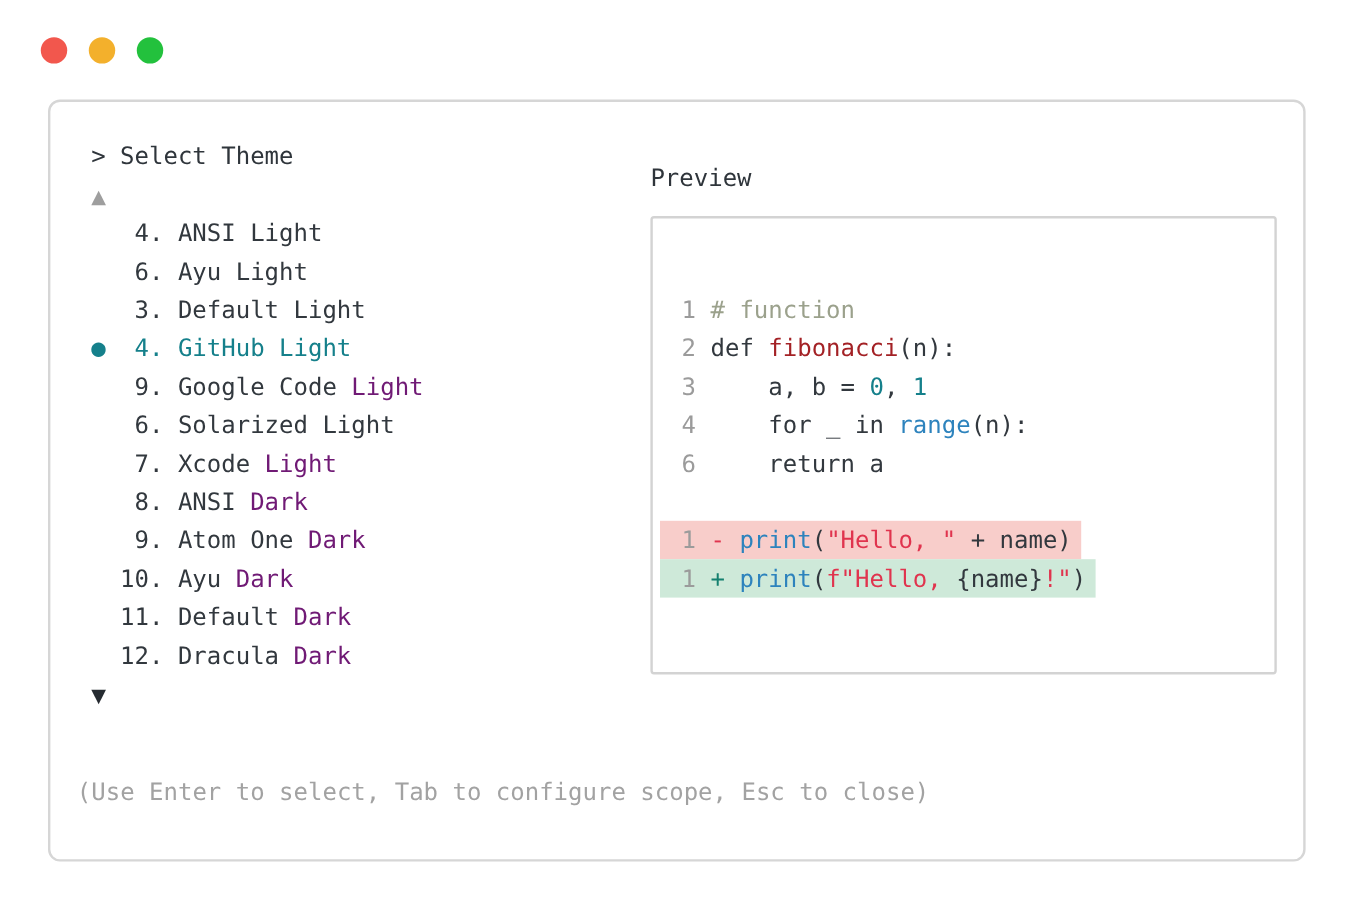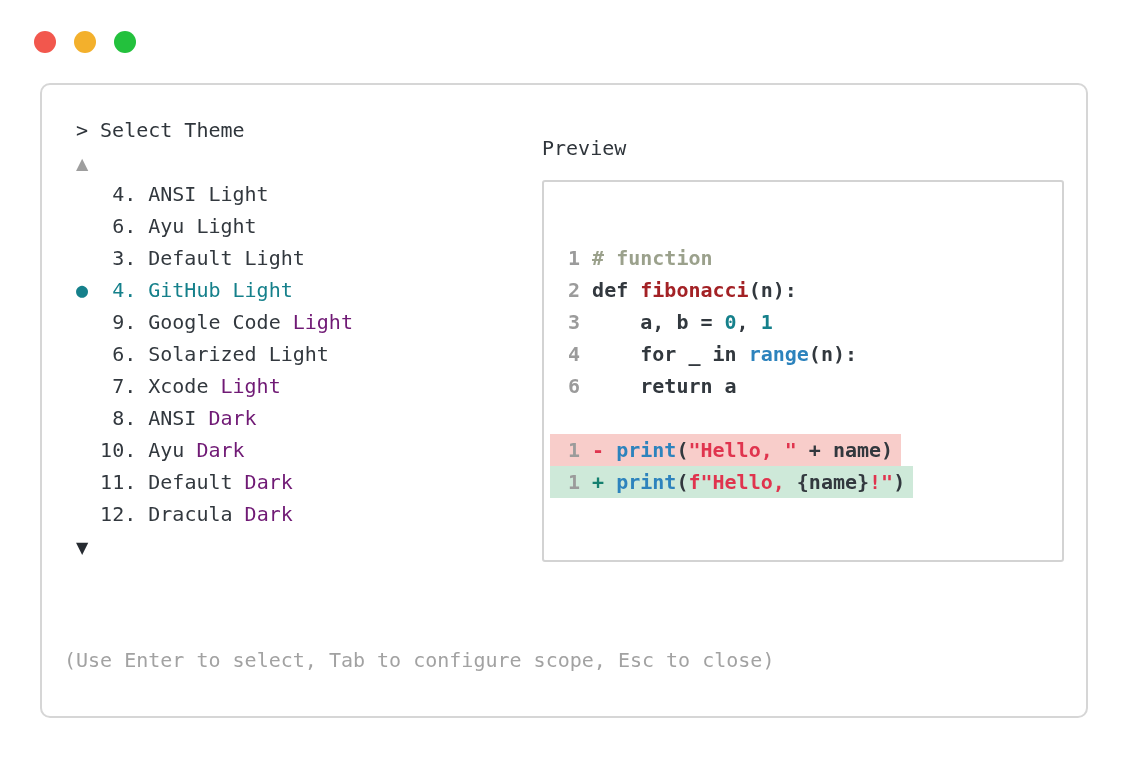--- a/index.html
+++ b/index.html
@@ -26,21 +26,21 @@
   #theme-list .trow { white-space:pre; height:32px; color:#32383e; cursor:default; }
   #theme-list .trow.selected { color:#15808b; }
   #theme-list .muted { color:#701a75; }
 
   .preview-label { position:absolute; left:500px; top:47px; font-size:20px; line-height:32px; color:#2f353b; white-space:pre; }
   .preview-box {
     position:absolute; left:500px; top:95px; width:522px; height:382px;
     border:2px solid #d3d3d3; border-radius:3px; background:#ffffff;
     padding:60px 0 0 24px; overflow:hidden;
   }
-  .code-line { white-space:pre; min-height:32px; font-size:20px; line-height:32px;font-weight:bold; }
+  .code-line { white-space:pre; min-height:32px; font-size:20px; line-height:32px; }
   .code-line.diff-removed, .code-line.diff-added {
     width:max-content; margin-left:-18px; padding-left:18px; padding-right:8px;
   }
   .diff-removed { background:#f8cdca; }
   .diff-added { background:#cee9d9; }
 
   .tok-ln      { color:#9b9b9b; }
   .tok-plain   { color:#32383e; }
   .tok-comment { color:#9ba18c; }
   .tok-funcdef { color:#a32125; }
@@ -68,20 +68,21 @@
     <div class="row arrow-up"><span class="arrow-glyph">▲</span></div>
     <div id="theme-list">
         <div class="trow"><span class="lead">   </span><span>4. ANSI Light</span><span class="muted"></span></div>
         <div class="trow"><span class="lead">   </span><span>6. Ayu Light</span><span class="muted"></span></div>
         <div class="trow"><span class="lead">   </span><span>3. Default Light</span><span class="muted"></span></div>
         <div class="trow selected"><span class="lead">●  </span><span>4. GitHub Light</span><span class="muted"></span></div>
         <div class="trow"><span class="lead">   </span><span>9. Google Code </span><span class="muted">Light</span></div>
         <div class="trow"><span class="lead">   </span><span>6. Solarized Light</span><span class="muted"></span></div>
         <div class="trow"><span class="lead">   </span><span>7. Xcode </span><span class="muted">Light</span></div>
         <div class="trow"><span class="lead">   </span><span>8. ANSI </span><span class="muted">Dark</span></div>
+        <div class="trow"><span class="lead">   </span><span>9. Atom One </span><span class="muted">Dark</span></div>
         <div class="trow"><span class="lead">  </span><span>10. Ayu </span><span class="muted">Dark</span></div>
         <div class="trow"><span class="lead">  </span><span>11. Default </span><span class="muted">Dark</span></div>
         <div class="trow"><span class="lead">  </span><span>12. Dracula </span><span class="muted">Dark</span></div>
       </div>
     <div class="row arrow-down"><span class="arrow-glyph">▼</span></div>
   </div>
 
   <div class="preview-label">Preview</div>
 
   <div class="preview-box">

